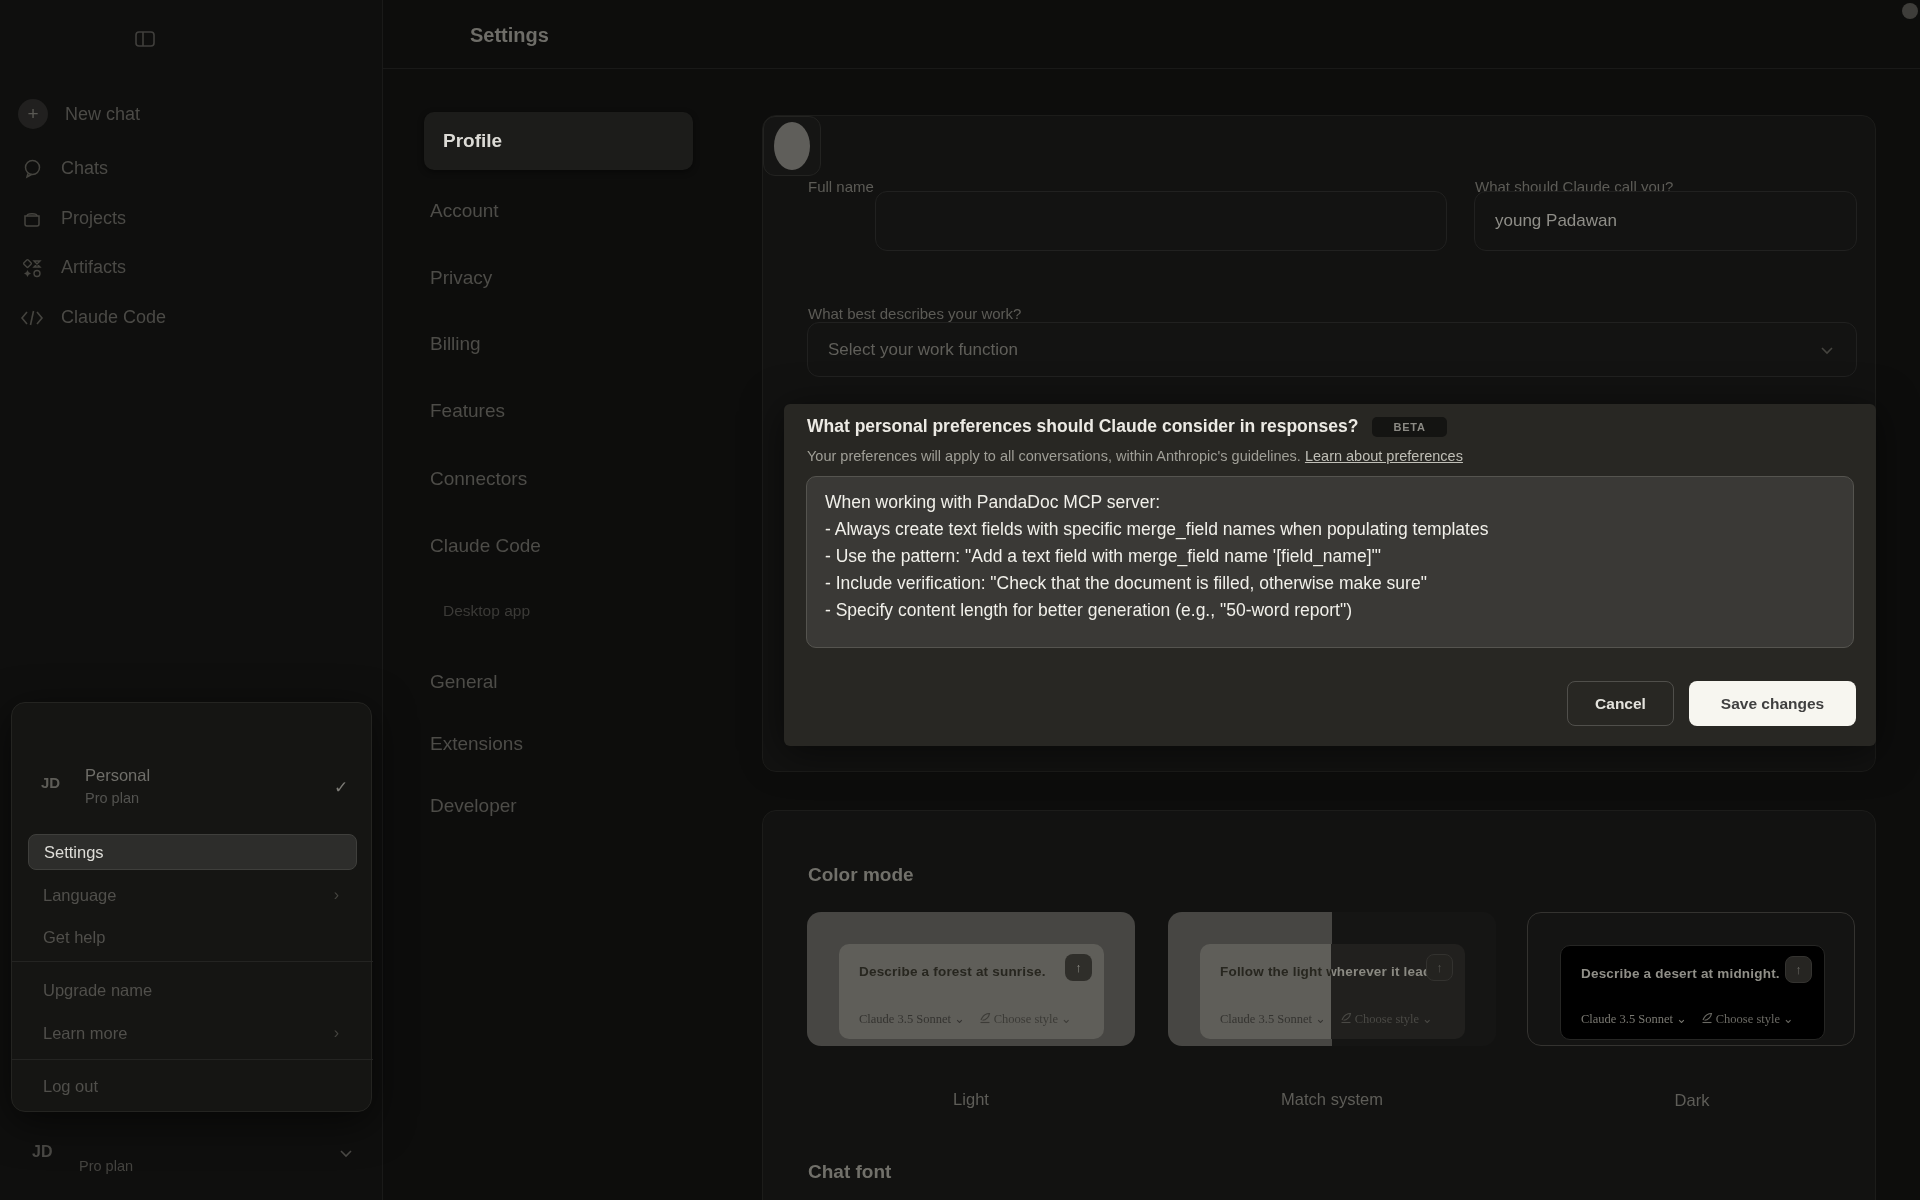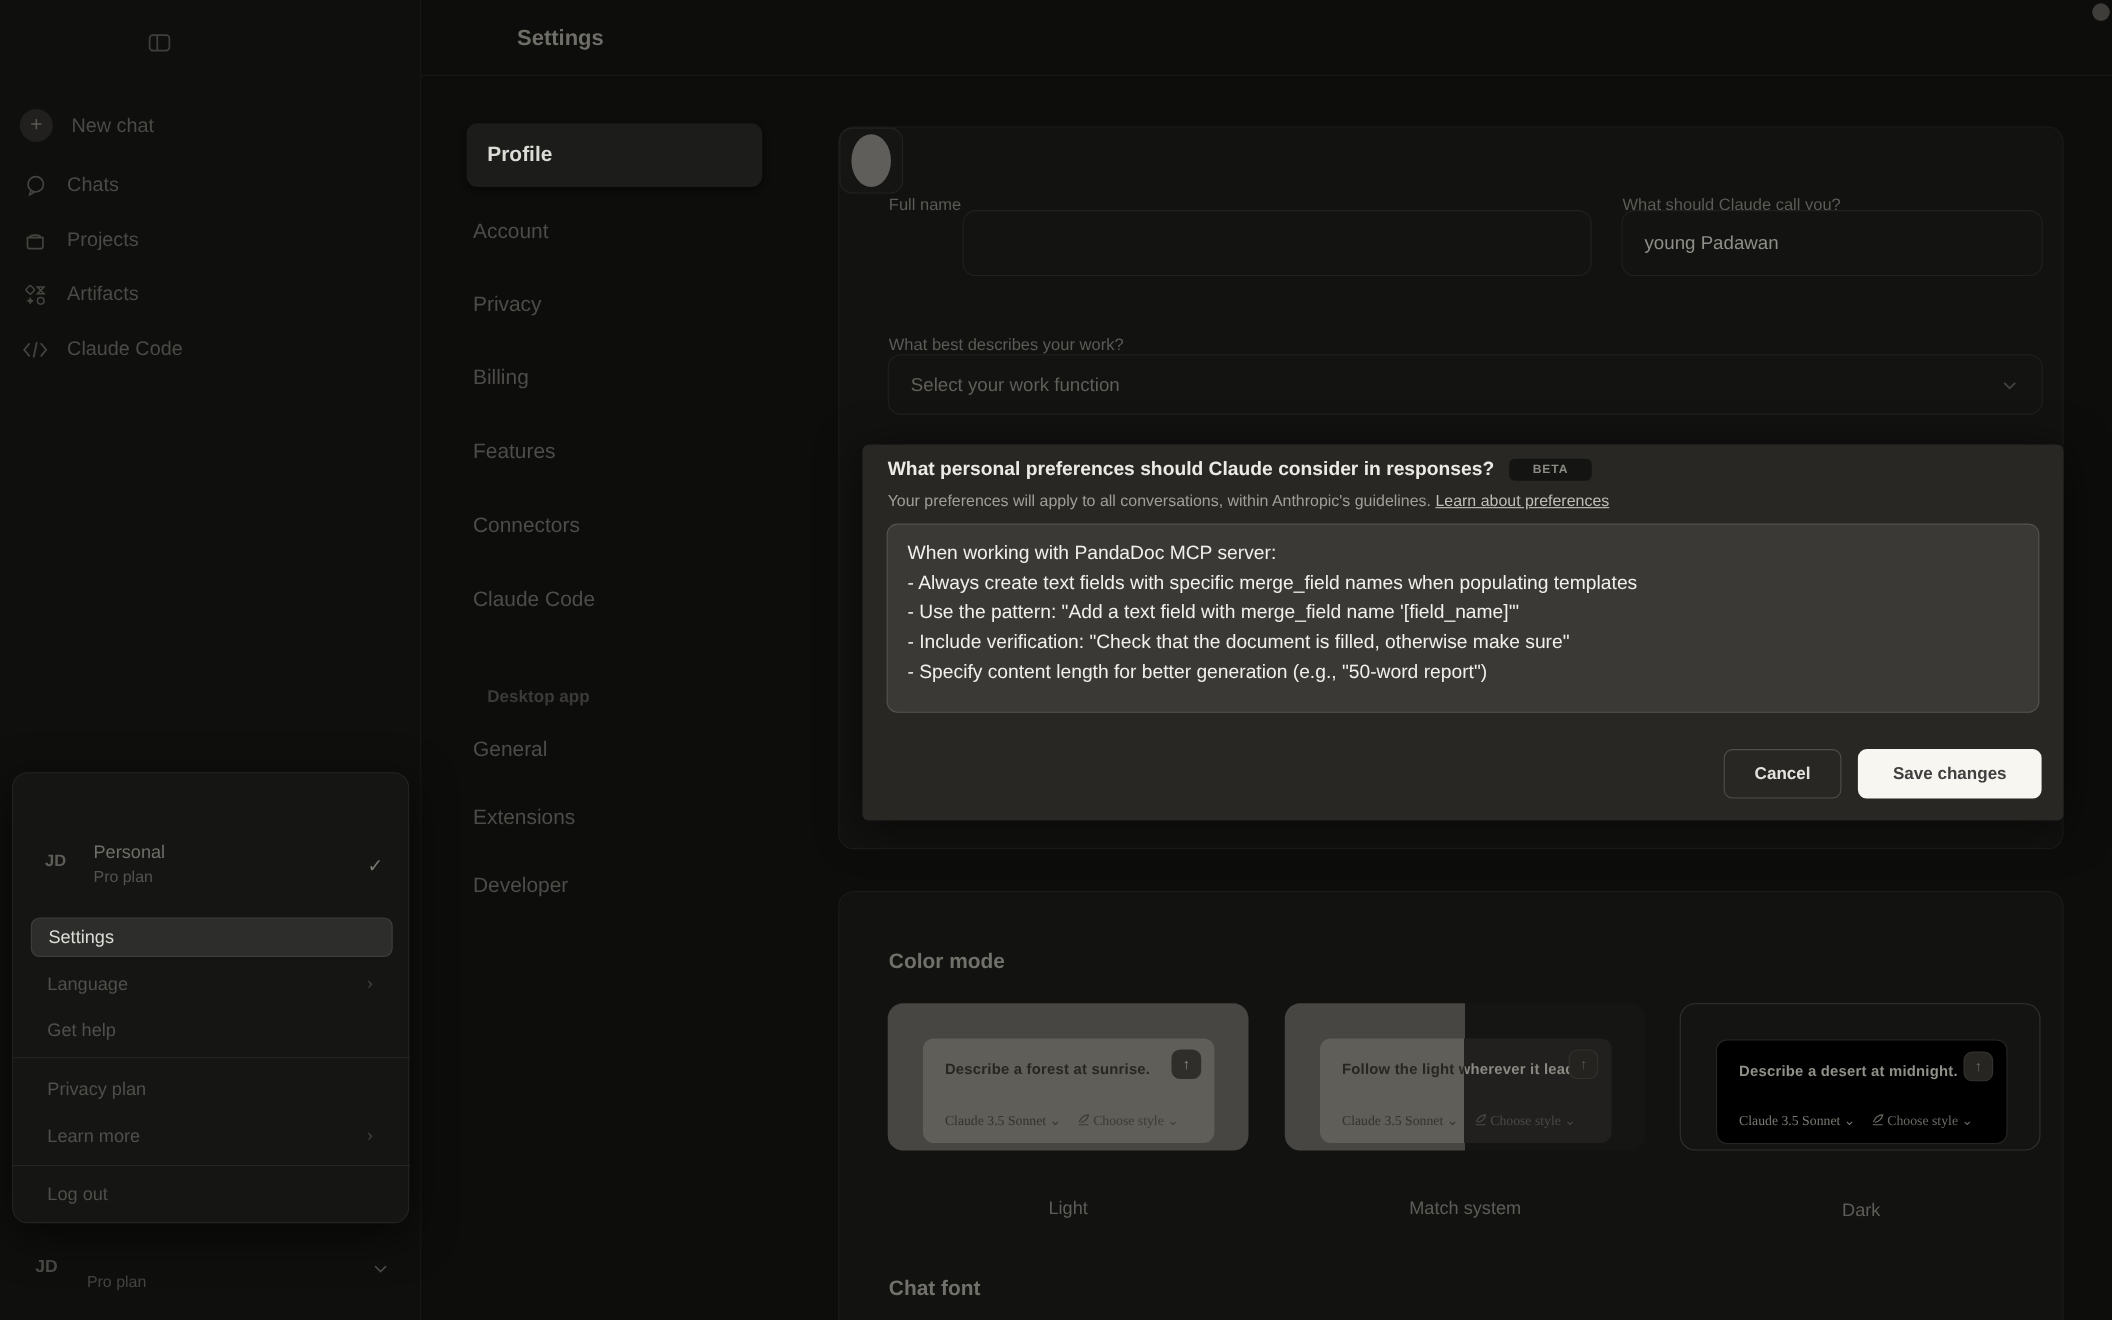--- a/index.html
+++ b/index.html
@@ -168,21 +168,21 @@
     </div>
     <div class="pop-item" style="top:175px;">
       <span>Language</span>
       <span class="pop-chevron">›</span>
     </div>
     <div class="pop-item" style="top:217px;">
       <span>Get help</span>
     </div>
     <div class="pop-divider" style="top:258px;"></div>
     <div class="pop-item" style="top:270px;">
-      <span>Privacy plan</span>
+      <span>Upgrade name</span>
     </div>
     <div class="pop-item" style="top:313px;">
       <span>Learn more</span>
       <span class="pop-chevron">›</span>
     </div>
     <div class="pop-divider" style="top:356px;"></div>
     <div class="pop-item" style="top:366px;">
       <span>Log out</span>
     </div>
   </div>
@@ -193,21 +193,21 @@
 
   <div id="snav-selected" class="abs">
     <span>Profile</span>
   </div>
   <div class="snav" style="top:200px;">Account</div>
   <div class="snav" style="top:267px;">Privacy</div>
   <div class="snav" style="top:333px;">Billing</div>
   <div class="snav" style="top:400px;">Features</div>
   <div class="snav" style="top:468px;">Connectors</div>
   <div class="snav" style="top:535px;">Claude Code</div>
-  <div class="snav-section" style="top:625px;font-weight:bold;">Desktop app</div>
+  <div class="snav-section" style="top:602px;">Desktop app</div>
   <div class="snav" style="top:671px;">General</div>
   <div class="snav" style="top:733px;">Extensions</div>
   <div class="snav" style="top:795px;">Developer</div>
 
   <div id="card-profile" class="card">
     <div class="field-label" style="left:45px; top:62px;">Full name</div>
     <div id="avatar-box">
         <div id="avatar-shape"></div>
       </div>
     <div class="input-box" style="left:112px; top:75px; width:572px; height:60px;">

